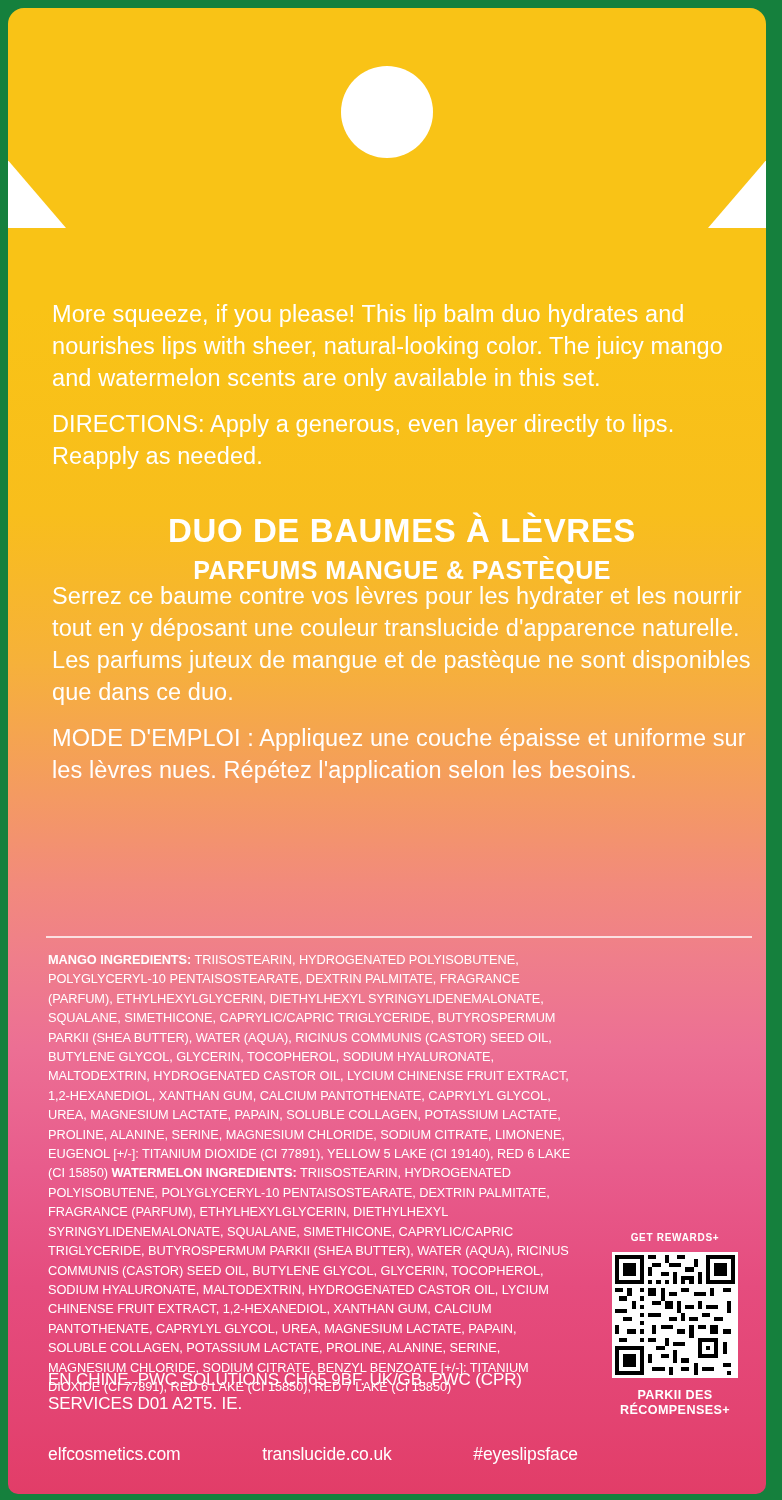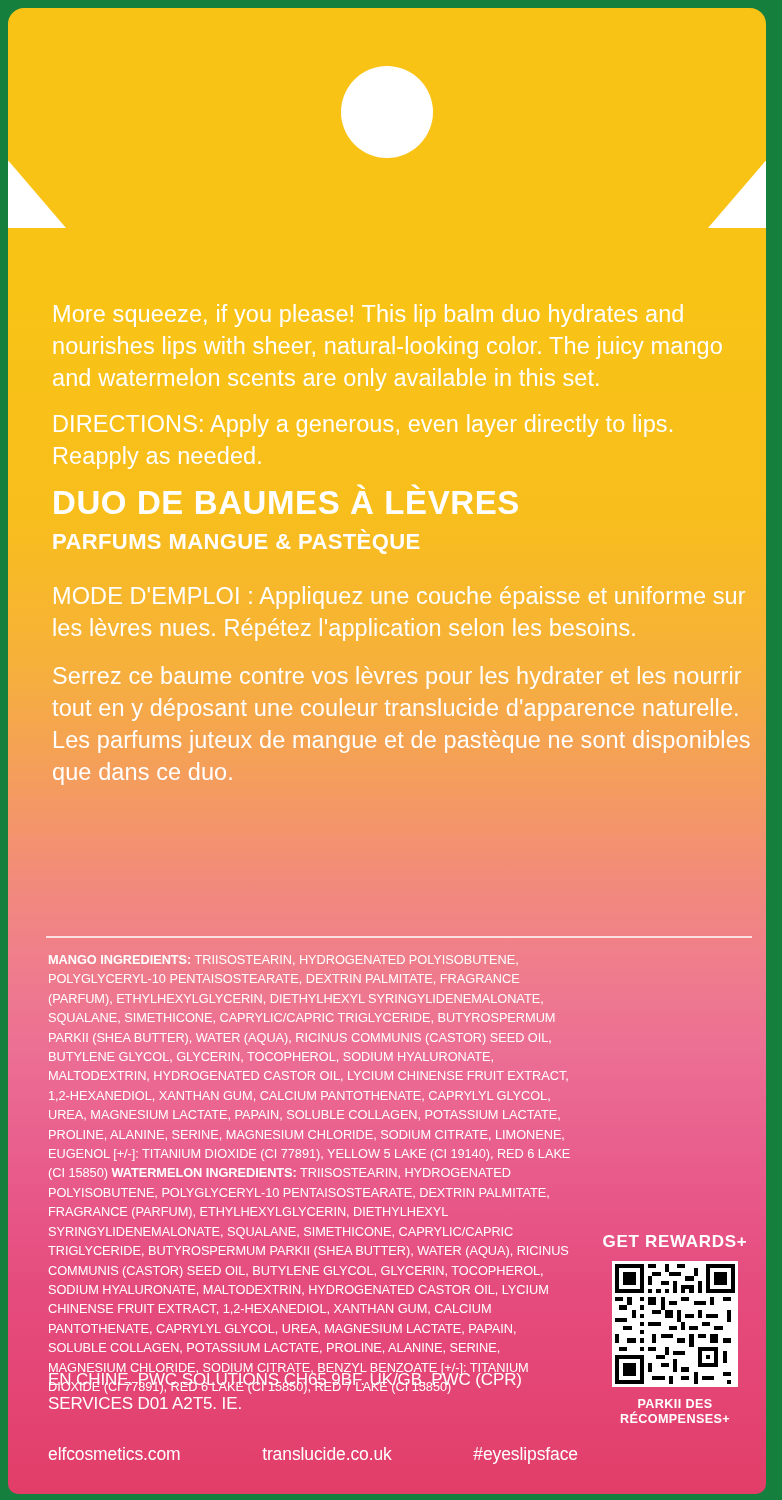--- a/index.html
+++ b/index.html
@@ -93,33 +93,34 @@
     letter-spacing: 0.1px;
     margin: 0 0 16px 0;
     font-weight: 400;
   }
   .para.tight { margin-bottom: 14px; }
 
   
   .fr-head {
     position: absolute;
     left: 44px;
-    top: 476px;
+    top: 504px;
     width: 700px;
     color: #ffffff;
+    text-align: center;
   }
   .fr-title {
     font-size: 33px;
     font-weight: 700;
     letter-spacing: 0.6px;
     line-height: 38px;
     margin: 0;
   }
   .fr-sub {
-    font-size: 22px;
+    font-size: 25px;
     font-weight: 700;
     letter-spacing: 0.4px;
     line-height: 32px;
     margin: 4px 0 0 0;
   }
   .copy-fr {
     position: absolute;
     left: 44px;
     top: 572px;
     width: 700px;
@@ -180,21 +181,21 @@
   
   .rewards {
     position: absolute;
     left: 592px;
     top: 1224px;
     width: 150px;
     text-align: center;
     color: #ffffff;
   }
   .rewards-title {
-    font-size: 17px;
+    font-size: 10px;
     font-weight: 700;
     letter-spacing: 0.7px;
     margin-bottom: 9px;
   }
   .qr {
     width: 120px;
     height: 120px;
     margin: 0 auto;
     background: #ffffff;
     padding: 3px;
@@ -223,22 +224,22 @@
       <p class="para tight">More squeeze, if you please! This lip balm duo hydrates and nourishes lips with sheer, natural-looking color. The juicy mango and watermelon scents are only available in this set.</p>
       <p class="para">DIRECTIONS: Apply a generous, even layer directly to lips. Reapply as needed.</p>
     </div>
 
     <div class="fr-head">
       <p class="fr-title">DUO DE BAUMES À LÈVRES</p>
       <p class="fr-sub">PARFUMS MANGUE &amp; PASTÈQUE</p>
     </div>
 
     <div class="copy-fr">
+      <p class="para tight">Serrez ce baume contre vos lèvres pour les hydrater et les nourrir tout en y déposant une couleur translucide d'apparence naturelle. Les parfums juteux de mangue et de pastèque ne sont disponibles que dans ce duo.</p>
       <p class="para">MODE D'EMPLOI : Appliquez une couche épaisse et uniforme sur les lèvres nues. Répétez l'application selon les besoins.</p>
-      <p class="para tight">Serrez ce baume contre vos lèvres pour les hydrater et les nourrir tout en y déposant une couleur translucide d'apparence naturelle. Les parfums juteux de mangue et de pastèque ne sont disponibles que dans ce duo.</p>
     </div>
 
     <div class="divider"></div>
 
     <div class="ingredients">
       <b>MANGO INGREDIENTS:</b><span> TRIISOSTEARIN, HYDROGENATED POLYISOBUTENE, POLYGLYCERYL-10 PENTAISOSTEARATE, DEXTRIN PALMITATE, FRAGRANCE (PARFUM), ETHYLHEXYLGLYCERIN, DIETHYLHEXYL SYRINGYLIDENEMALONATE, SQUALANE, SIMETHICONE, CAPRYLIC/CAPRIC TRIGLYCERIDE, BUTYROSPERMUM PARKII (SHEA BUTTER), WATER (AQUA), RICINUS COMMUNIS (CASTOR) SEED OIL, BUTYLENE GLYCOL, GLYCERIN, TOCOPHEROL, SODIUM HYALURONATE, MALTODEXTRIN, HYDROGENATED CASTOR OIL, LYCIUM CHINENSE FRUIT EXTRACT, 1,2-HEXANEDIOL, XANTHAN GUM, CALCIUM PANTOTHENATE, CAPRYLYL GLYCOL, UREA, MAGNESIUM LACTATE, PAPAIN, SOLUBLE COLLAGEN, POTASSIUM LACTATE, PROLINE, ALANINE, SERINE, MAGNESIUM CHLORIDE, SODIUM CITRATE, LIMONENE, EUGENOL [+/-]: TITANIUM DIOXIDE (CI 77891), YELLOW 5 LAKE (CI 19140), RED 6 LAKE (CI 15850) </span><b>WATERMELON INGREDIENTS:</b><span> TRIISOSTEARIN, HYDROGENATED POLYISOBUTENE, POLYGLYCERYL-10 PENTAISOSTEARATE, DEXTRIN PALMITATE, FRAGRANCE (PARFUM), ETHYLHEXYLGLYCERIN, DIETHYLHEXYL SYRINGYLIDENEMALONATE, SQUALANE, SIMETHICONE, CAPRYLIC/CAPRIC TRIGLYCERIDE, BUTYROSPERMUM PARKII (SHEA BUTTER), WATER (AQUA), RICINUS COMMUNIS (CASTOR) SEED OIL, BUTYLENE GLYCOL, GLYCERIN, TOCOPHEROL, SODIUM HYALURONATE, MALTODEXTRIN, HYDROGENATED CASTOR OIL, LYCIUM CHINENSE FRUIT EXTRACT, 1,2-HEXANEDIOL, XANTHAN GUM, CALCIUM PANTOTHENATE, CAPRYLYL GLYCOL, UREA, MAGNESIUM LACTATE, PAPAIN, SOLUBLE COLLAGEN, POTASSIUM LACTATE, PROLINE, ALANINE, SERINE, MAGNESIUM CHLORIDE, SODIUM CITRATE, BENZYL BENZOATE [+/-]: TITANIUM DIOXIDE (CI 77891), RED 6 LAKE (CI 15850), RED 7 LAKE (CI 15850)</span>
     </div>
 
     <div class="legal">
       <div>EN CHINE. PWC SOLUTIONS CH65 9BF. UK/GB. PWC (CPR) SERVICES D01 A2T5. IE.</div>

